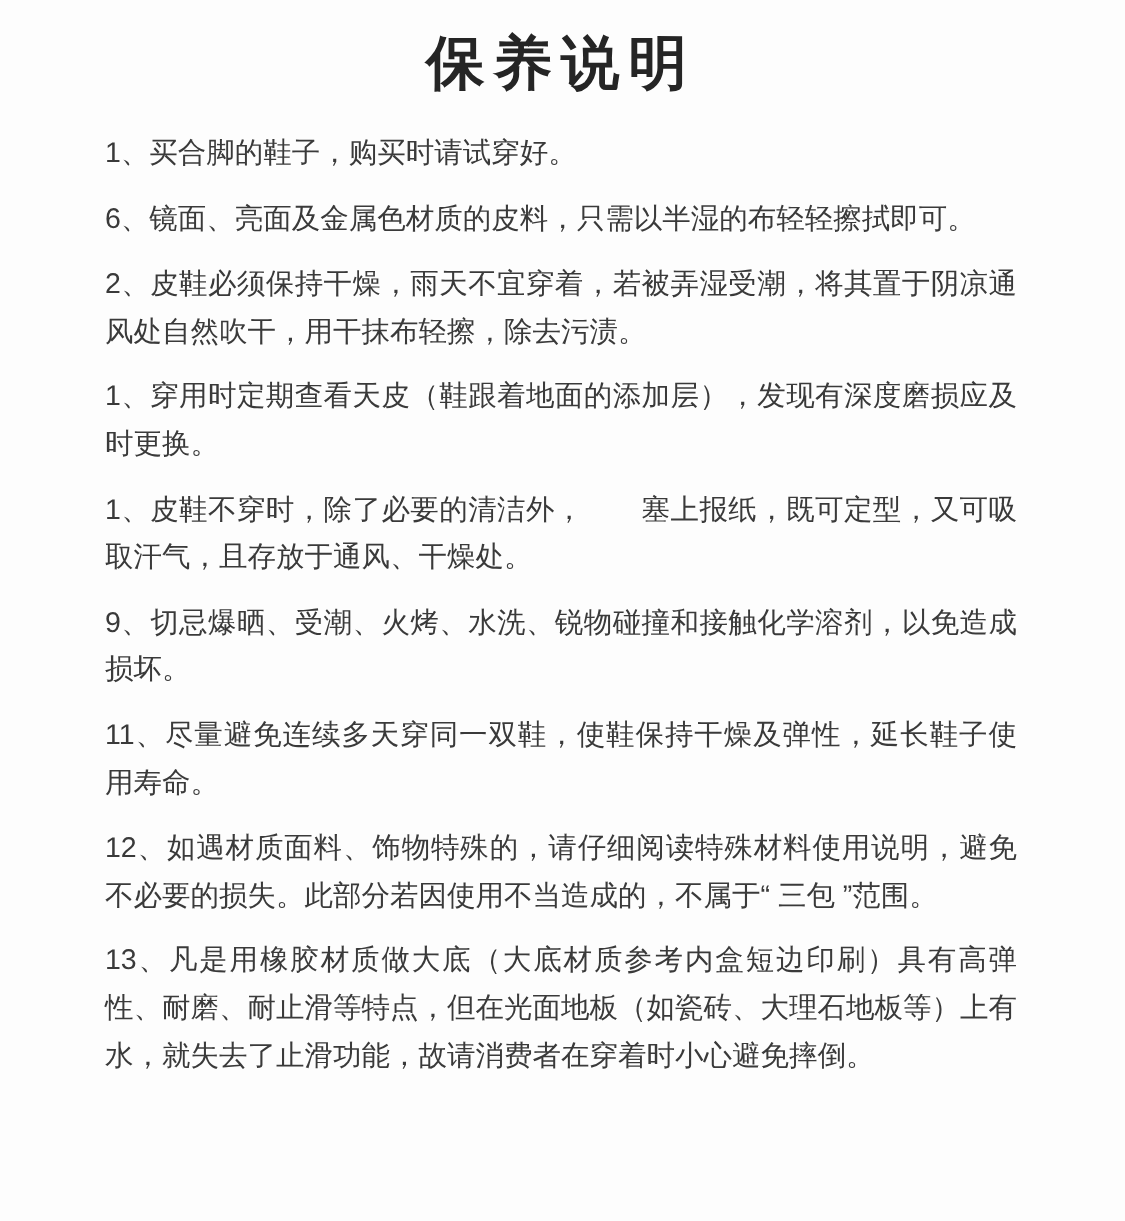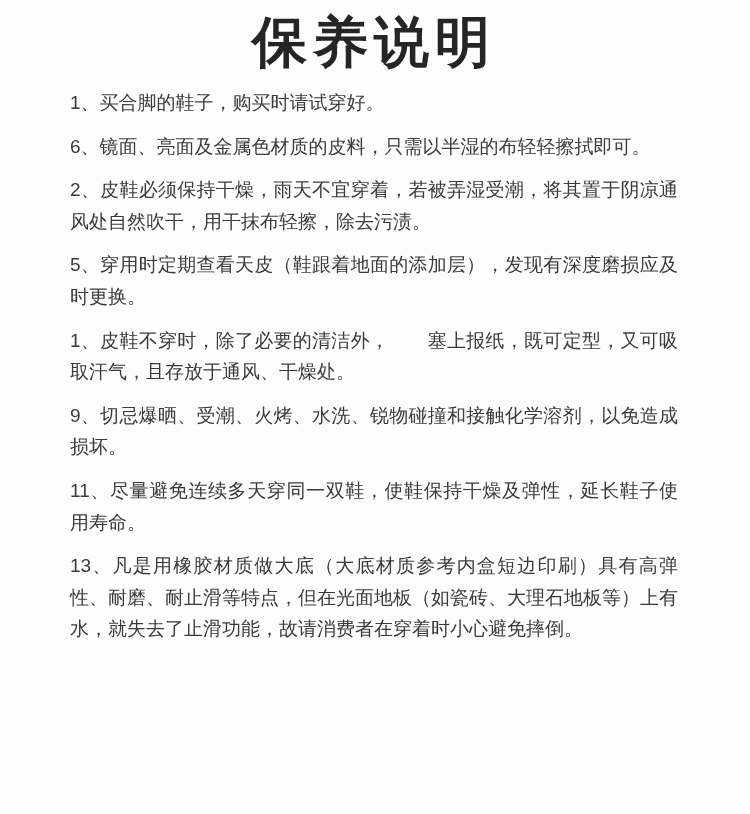--- a/index.html
+++ b/index.html
@@ -17,21 +17,21 @@
     width: 750px;
     min-height: 814px;
     padding: 12px 60px 24px 58px;
     background: #fdfdfd;
   }
   .title {
     margin: 6px 0 19px 0;
     text-align: center;
     font-family: "Liberation Serif", "DejaVu Serif", serif;
     font-weight: 900;
-    font-size: 55px;
+    font-size: 39px;
     line-height: 50px;
     letter-spacing: 6px;
     color: #252525;
   }
   .items {
     color: #3a3a3a;
     font-size: 19px;
     line-height: 31.6px;
     text-align: justify;
     text-justify: inter-ideograph;
@@ -43,19 +43,20 @@
 </style>
 </head>
 <body>
 
 <main class="page">
   <h1 class="title">保养说明</h1>
   <section class="items">
     <p class="item">1、买合脚的鞋子，购买时请试穿好。</p>
     <p class="item">6、镜面、亮面及金属色材质的皮料，只需以半湿的布轻轻擦拭即可。</p>
     <p class="item">2、皮鞋必须保持干燥，雨天不宜穿着，若被弄湿受潮，将其置于阴凉通风处自然吹干，用干抹布轻擦，除去污渍。</p>
-    <p class="item">5、穿用时定期查看天皮（鞋跟着地面的添加层），发现有深度磨损应及时更换。</p>
+    <p class="item">1、穿用时定期查看天皮（鞋跟着地面的添加层），发现有深度磨损应及时更换。</p>
     <p class="item">1、皮鞋不穿时，除了必要的清洁外，　　塞上报纸，既可定型，又可吸取汗气，且存放于通风、干燥处。</p>
     <p class="item">9、切忌爆晒、受潮、火烤、水洗、锐物碰撞和接触化学溶剂，以免造成损坏。</p>
     <p class="item">11、尽量避免连续多天穿同一双鞋，使鞋保持干燥及弹性，延长鞋子使用寿命。</p>
+    <p class="item">12、如遇材质面料、饰物特殊的，请仔细阅读特殊材料使用说明，避免不必要的损失。此部分若因使用不当造成的，不属于“ 三包 ”范围。</p>
     <p class="item">13、凡是用橡胶材质做大底（大底材质参考内盒短边印刷）具有高弹性、耐磨、耐止滑等特点，但在光面地板（如瓷砖、大理石地板等）上有水，就失去了止滑功能，故请消费者在穿着时小心避免摔倒。</p>
   </section>
 </main>
 
 </body></html>

